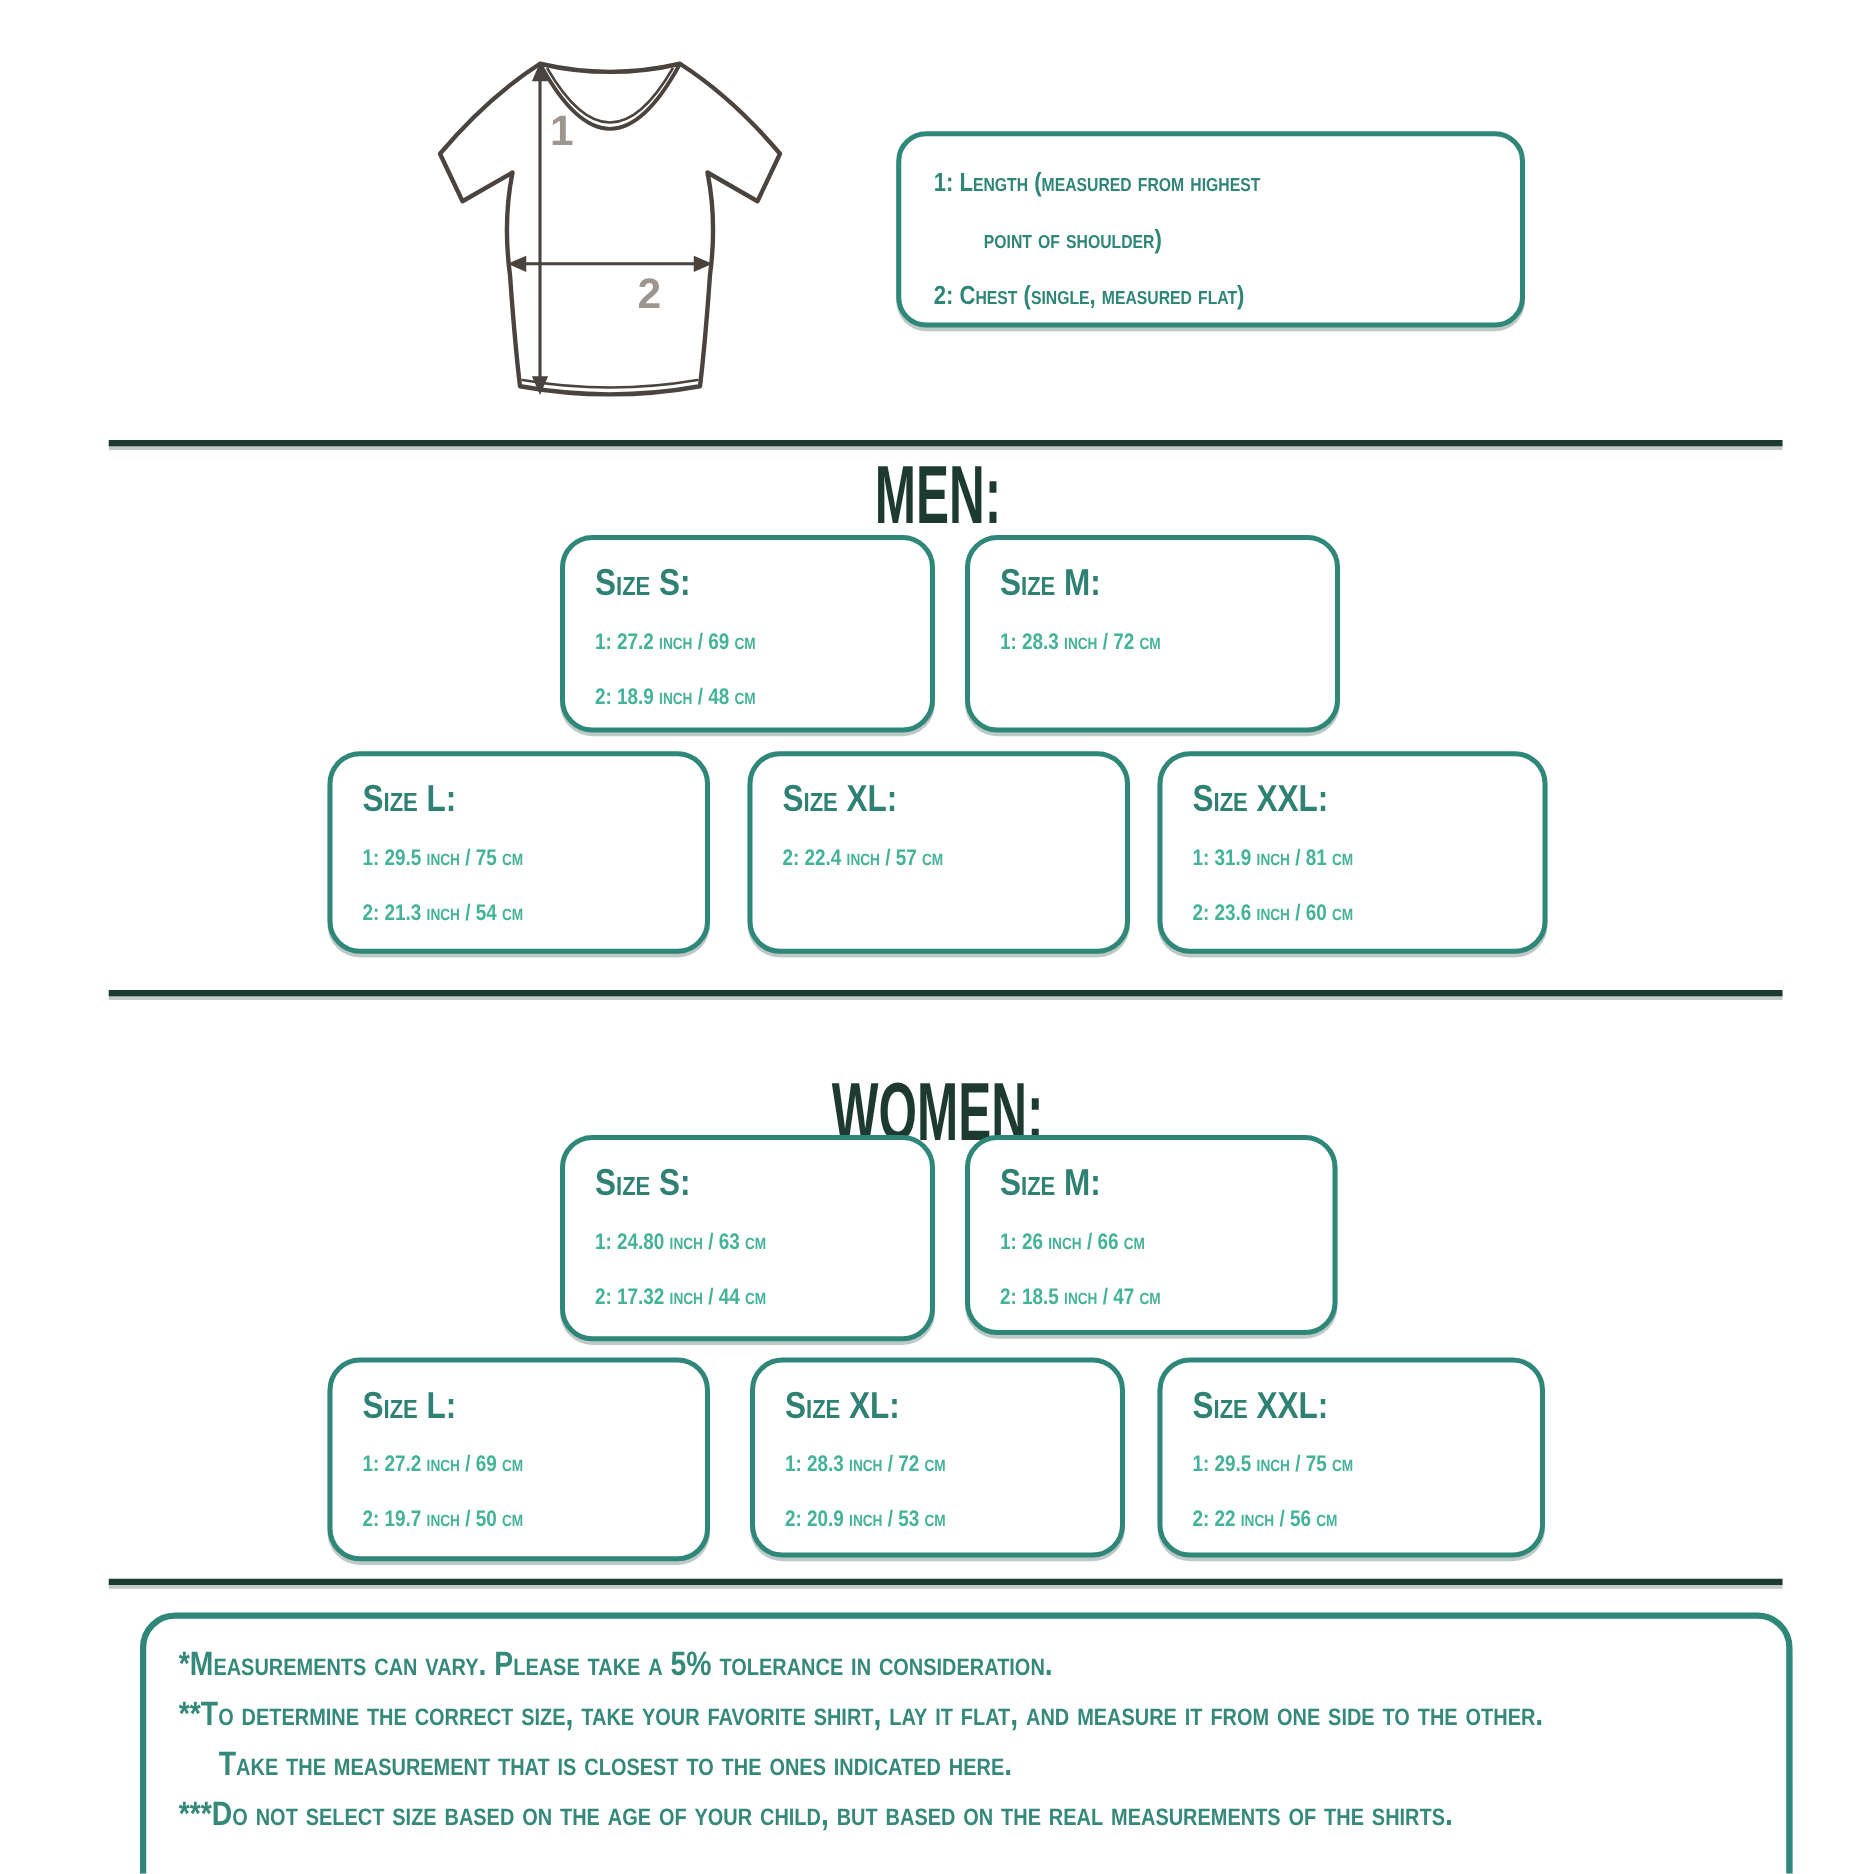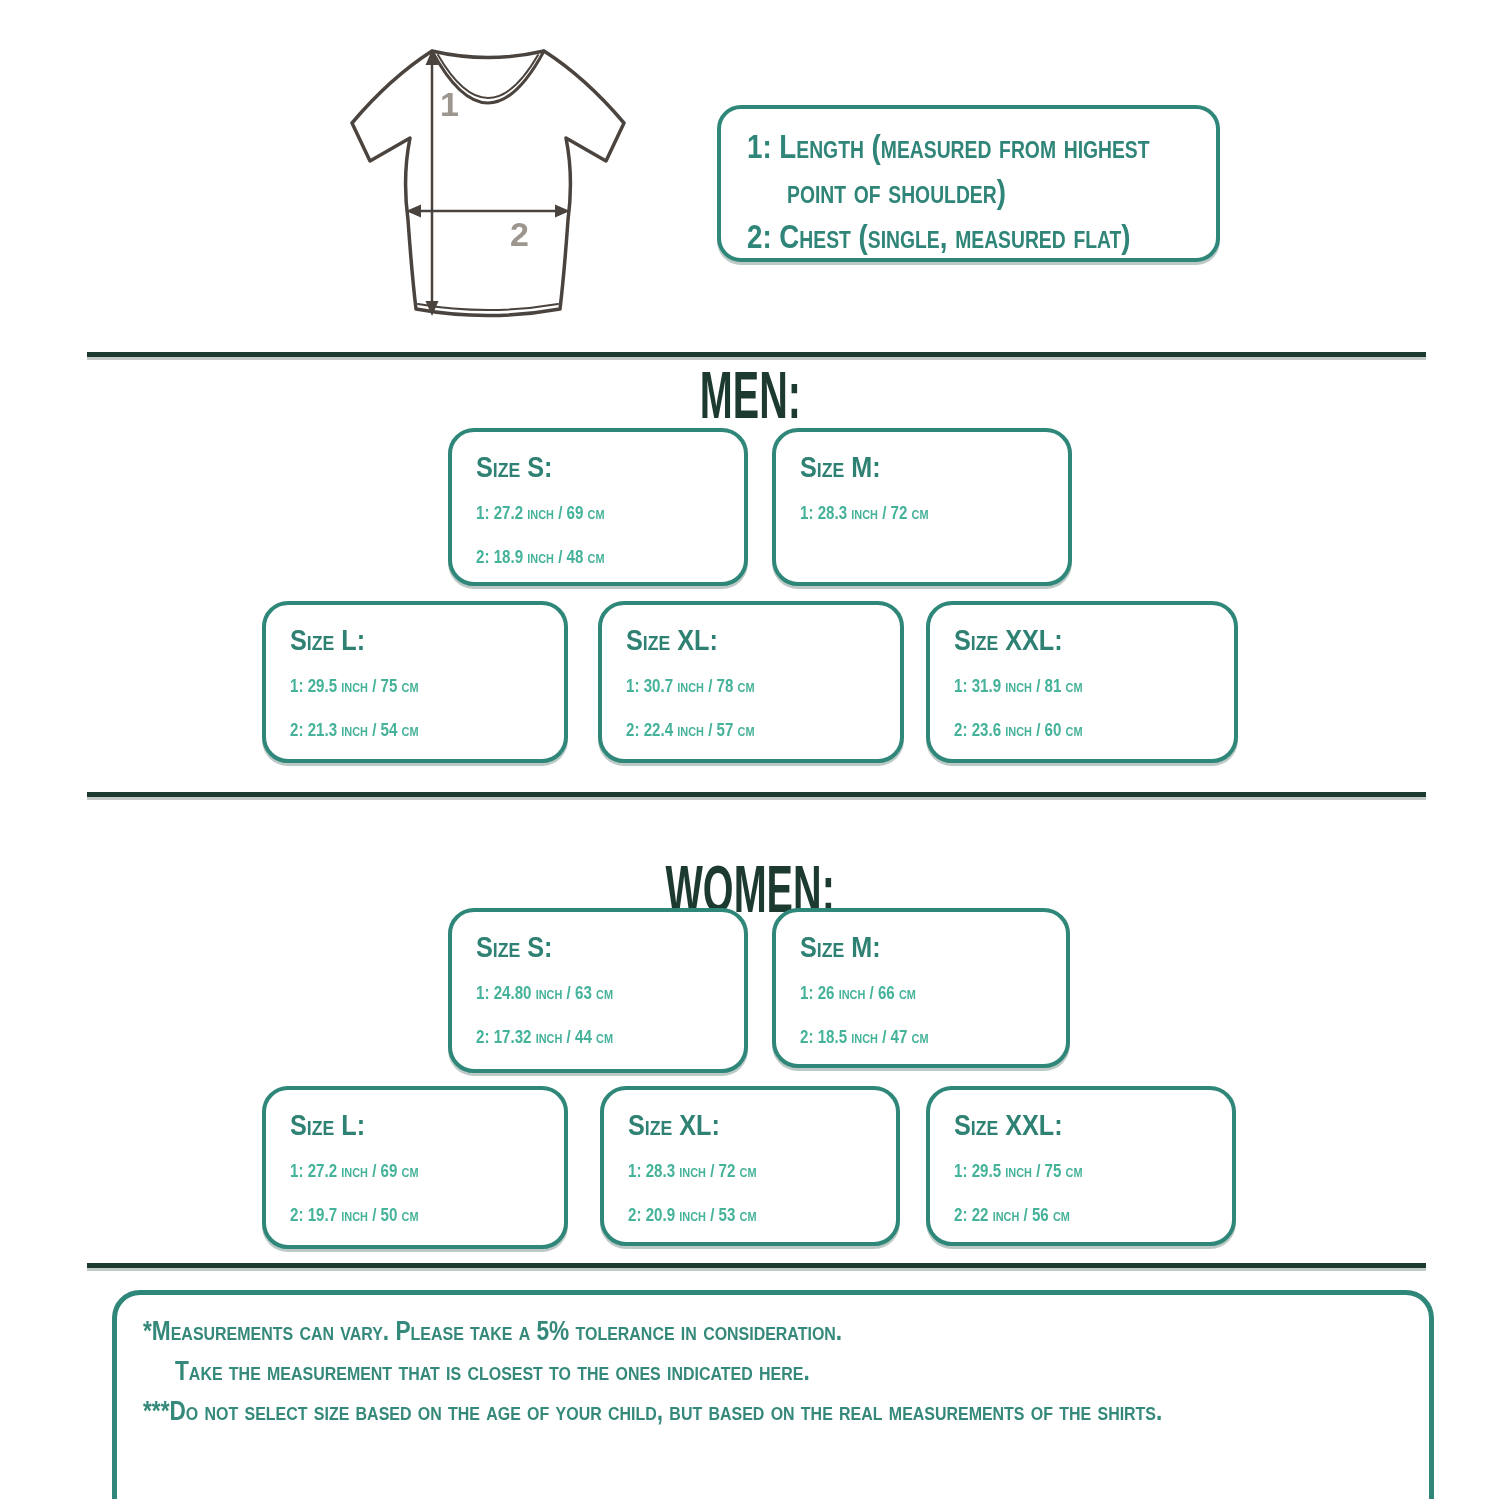--- a/index.html
+++ b/index.html
@@ -30,21 +30,21 @@
   
   .box {
     position:absolute;
     background:#ffffff;
     border:4px solid #2f8779;
     border-radius:26px;
     box-shadow:0 3px 0 rgba(32,76,66,0.30);
     box-sizing:border-box;
   }
   .legend-box { left:717px; top:105px; width:503px; height:157px; padding:15px 0 0 26px; border-radius:24px; }
-  .legend-line { font-size:33px; line-height:45px; color:#2f8577; }
+  .legend-line { font-size:21px; line-height:45px; color:#2f8577; }
   .legend-line .indent { padding-left:40px; display:inline-block; }
 
   .divider {
     position:absolute; left:87px; width:1339px; height:5px;
     background:#1d3a31;
     box-shadow:0 3px 0 #c3c8c9;
   }
   .d1 { top:352px; } .d2 { top:792px; } .d3 { top:1263px; }
 
   .heading {
@@ -136,21 +136,20 @@
     <div class="size-label"><span class="cond">Size M:</span></div>
     <div class="size-line"><span class="cond">1: 28.3 inch / 72 cm</span></div>
   </div>
   <div class="box size-box m-l">
     <div class="size-label"><span class="cond">Size L:</span></div>
     <div class="size-line"><span class="cond">1: 29.5 inch / 75 cm</span></div>
     <div class="size-line"><span class="cond">2: 21.3 inch / 54 cm</span></div>
   </div>
   <div class="box size-box m-xl">
     <div class="size-label"><span class="cond">Size XL:</span></div>
-    <div class="size-line"><span class="cond">1: 30.7 inch / 78 cm</span></div>
     <div class="size-line"><span class="cond">2: 22.4 inch / 57 cm</span></div>
   </div>
   <div class="box size-box m-xxl">
     <div class="size-label"><span class="cond">Size XXL:</span></div>
     <div class="size-line"><span class="cond">1: 31.9 inch / 81 cm</span></div>
     <div class="size-line"><span class="cond">2: 23.6 inch / 60 cm</span></div>
   </div>
 
   <div class="divider d2"></div>
 
@@ -179,17 +178,18 @@
   <div class="box size-box w-xxl">
     <div class="size-label"><span class="cond">Size XXL:</span></div>
     <div class="size-line"><span class="cond">1: 29.5 inch / 75 cm</span></div>
     <div class="size-line"><span class="cond">2: 22 inch / 56 cm</span></div>
   </div>
 
   <div class="divider d3"></div>
 
   <div class="box footer-box">
     <div class="foot-line"><span class="cond">*Measurements can vary. Please take a 5% tolerance in consideration.</span></div>
+    <div class="foot-line"><span class="cond">**To determine the correct size, take your favorite shirt, lay it flat, and measure it from one side to the other.</span></div>
     <div class="foot-line"><span class="indent"><span class="cond">Take the measurement that is closest to the ones indicated here.</span></span></div>
     <div class="foot-line"><span class="cond">***Do not select size based on the age of your child, but based on the real measurements of the shirts.</span></div>
   </div>
 
 </div>
 
 </body></html>

